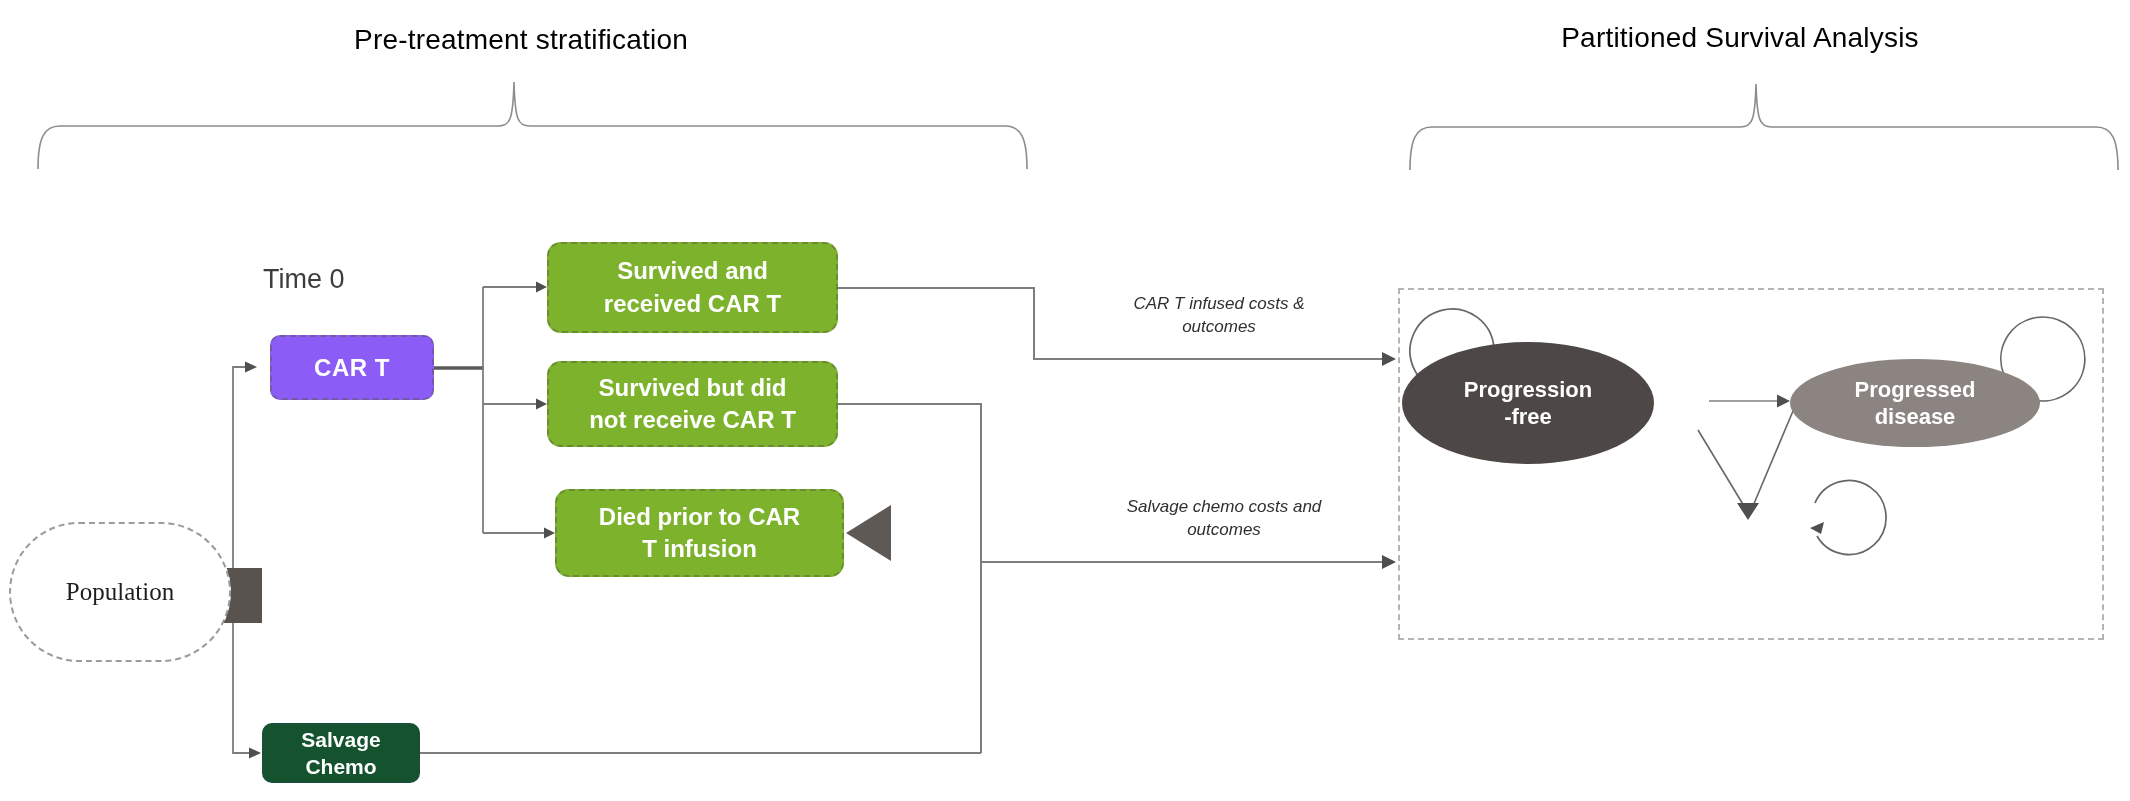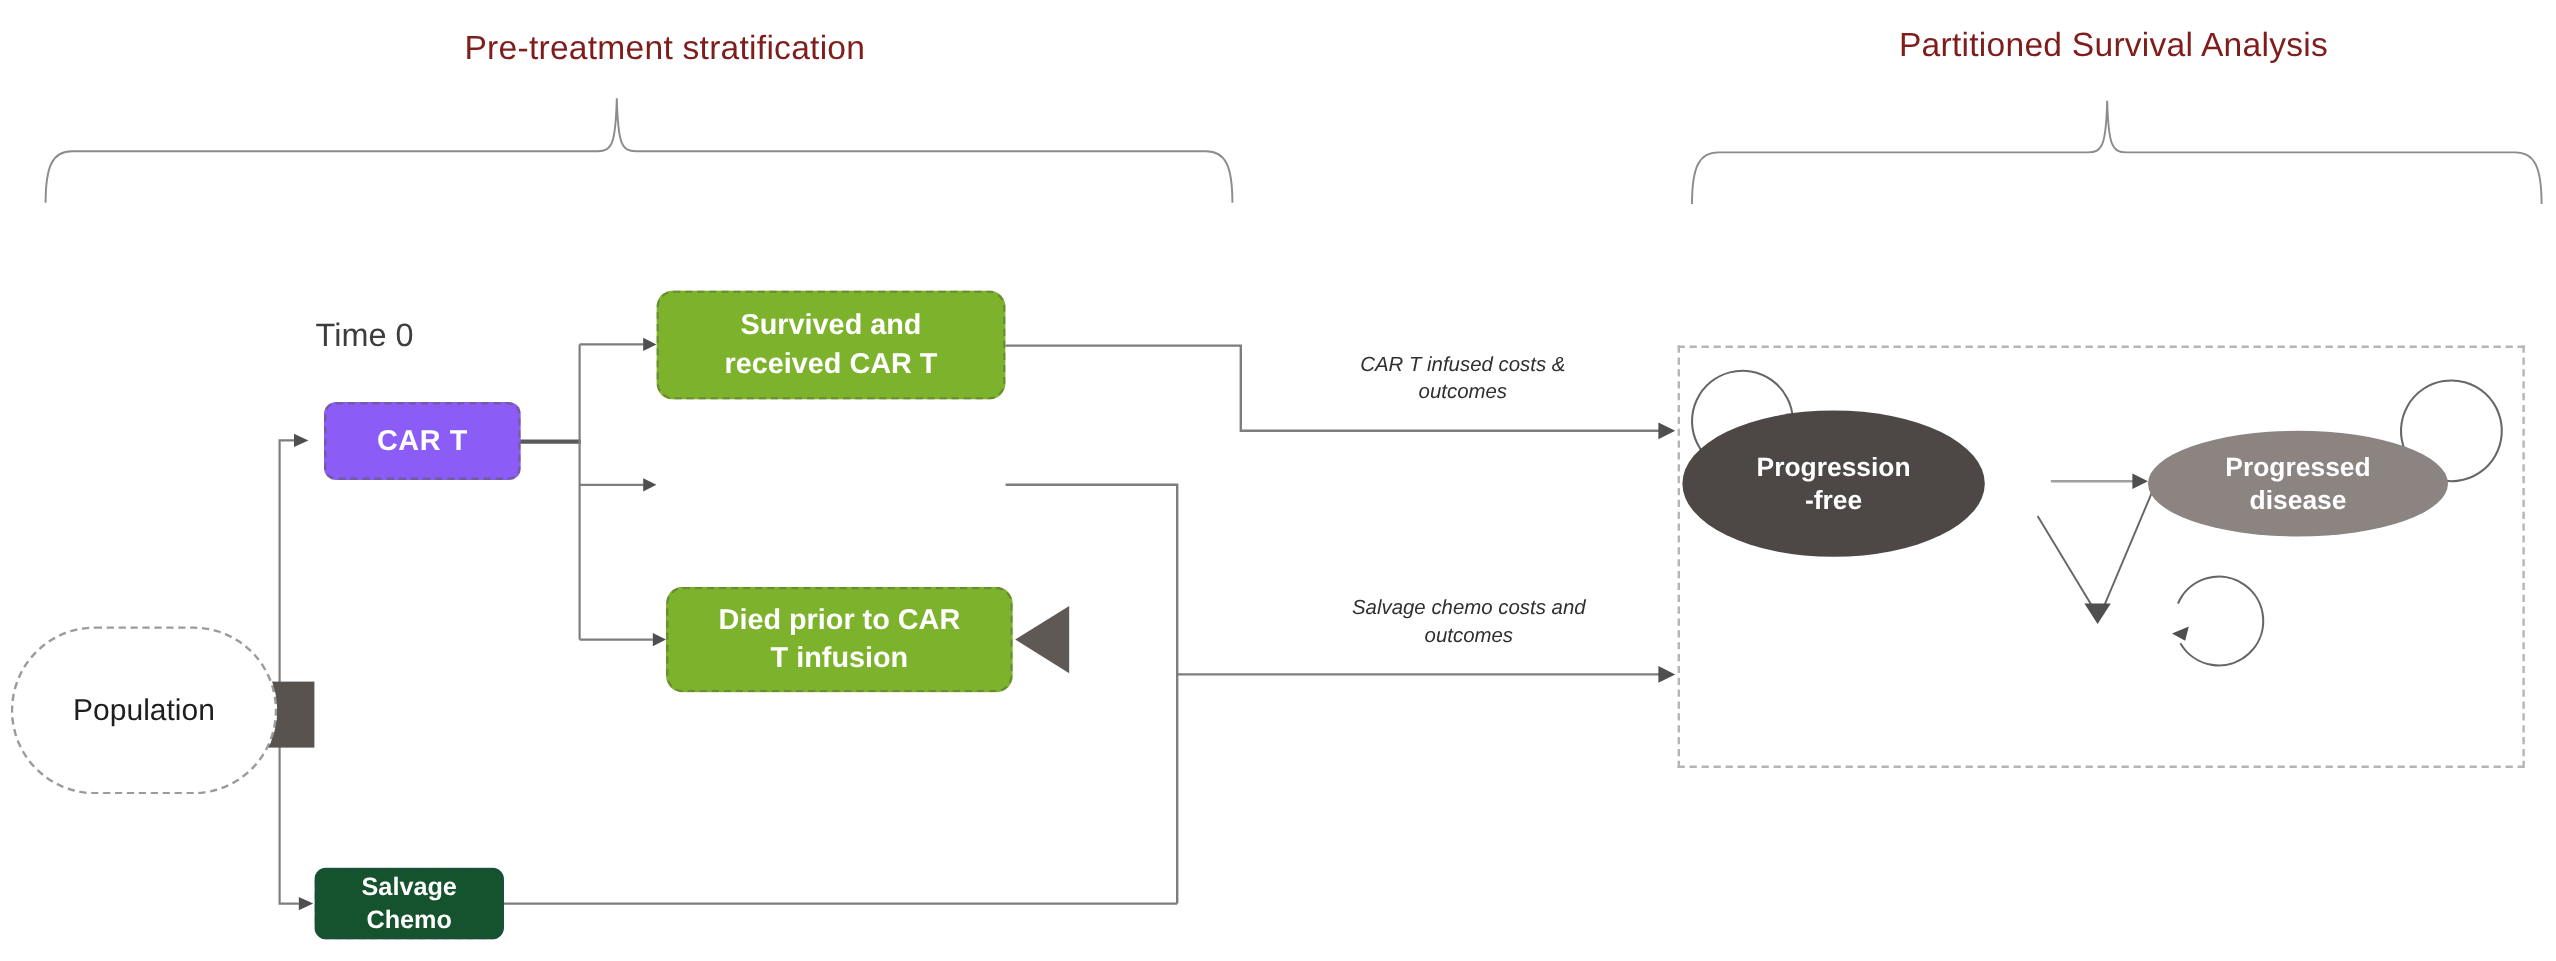--- a/index.html
+++ b/index.html
@@ -3,30 +3,30 @@
 <meta charset="utf-8">
 <style>
   html,body{margin:0;padding:0;background:#ffffff;}
   #canvas{
     position:relative;width:2130px;height:801px;background:#ffffff;
     font-family:"Liberation Sans", sans-serif;overflow:hidden;
   }
   #connector-layer{position:absolute;left:0;top:0;}
   .abs{position:absolute;}
   .title{
-    font-size:28px;color:#7f1d1d;text-align:right;letter-spacing:.2px;
+    font-size:28px;color:#000000;text-align:center;letter-spacing:.2px;
   }
   .flow-label{
     font-size:17px;font-style:italic;color:#2f2f2f;text-align:center;line-height:1.38;
   }
   .time-label{font-size:27px;color:#3d3d3d;}
   .stadium{
     box-sizing:border-box;border:2px dashed #9b9b9b;border-radius:72px;background:#ffffff;
     display:flex;align-items:center;justify-content:center;
-    font-size:25px;color:#1e1e1e;
+    font-size:25px;color:#1e1e1e;font-family:Liberation Serif, serif;
   }
   .node{
     box-sizing:border-box;display:flex;flex-direction:column;align-items:center;justify-content:center;
     color:#ffffff;font-weight:bold;text-align:center;
   }
   .gbox{border:2px dashed rgba(84,92,58,.45);border-radius:14px;font-size:24px;line-height:1.34;}
   .cartbox{border:2px dashed rgba(84,92,58,.45);border-radius:10px;font-size:24px;letter-spacing:.5px;}
   .bluebox{border:2px dashed rgba(40,70,90,.45);border-radius:10px;font-size:21px;line-height:1.3;}
   .psa-frame{
     box-sizing:border-box;border:2px dashed #b7b5b3;background:transparent;
@@ -113,20 +113,24 @@
 
   <div class="abs node cartbox" style="left: 258px; top: 335px; width: 164px; height: 65px; background: #8b5cf6; margin-left: 12px;">
     <span>CAR T</span>
   </div>
 
   <div class="abs node gbox" style="left: 547px; top: 242px; width: 291px; height: 91px; background: rgb(125, 179, 44);">
     <div>Survived and</div>
     <div>received CAR T</div>
   </div>
 
+  <div class="abs node gbox" style="left: 547px; top: 361px; width: 291px; height: 86px; background: rgb(125, 179, 44);">
+    <div>Survived but did</div>
+    <div>not receive CAR T</div>
+  </div>
 
   <div class="abs node gbox" style="left: 555px; top: 489px; width: 289px; height: 88px; background: rgb(125, 179, 44);">
     <div>Died prior to CAR</div>
     <div>T infusion</div>
   </div>
 
   <div class="abs node bluebox" style="left: 262px; top: 723px; width: 158px; height: 60px; background: #14532d;">
     <div>Salvage</div>
     <div>Chemo</div>
   </div>

